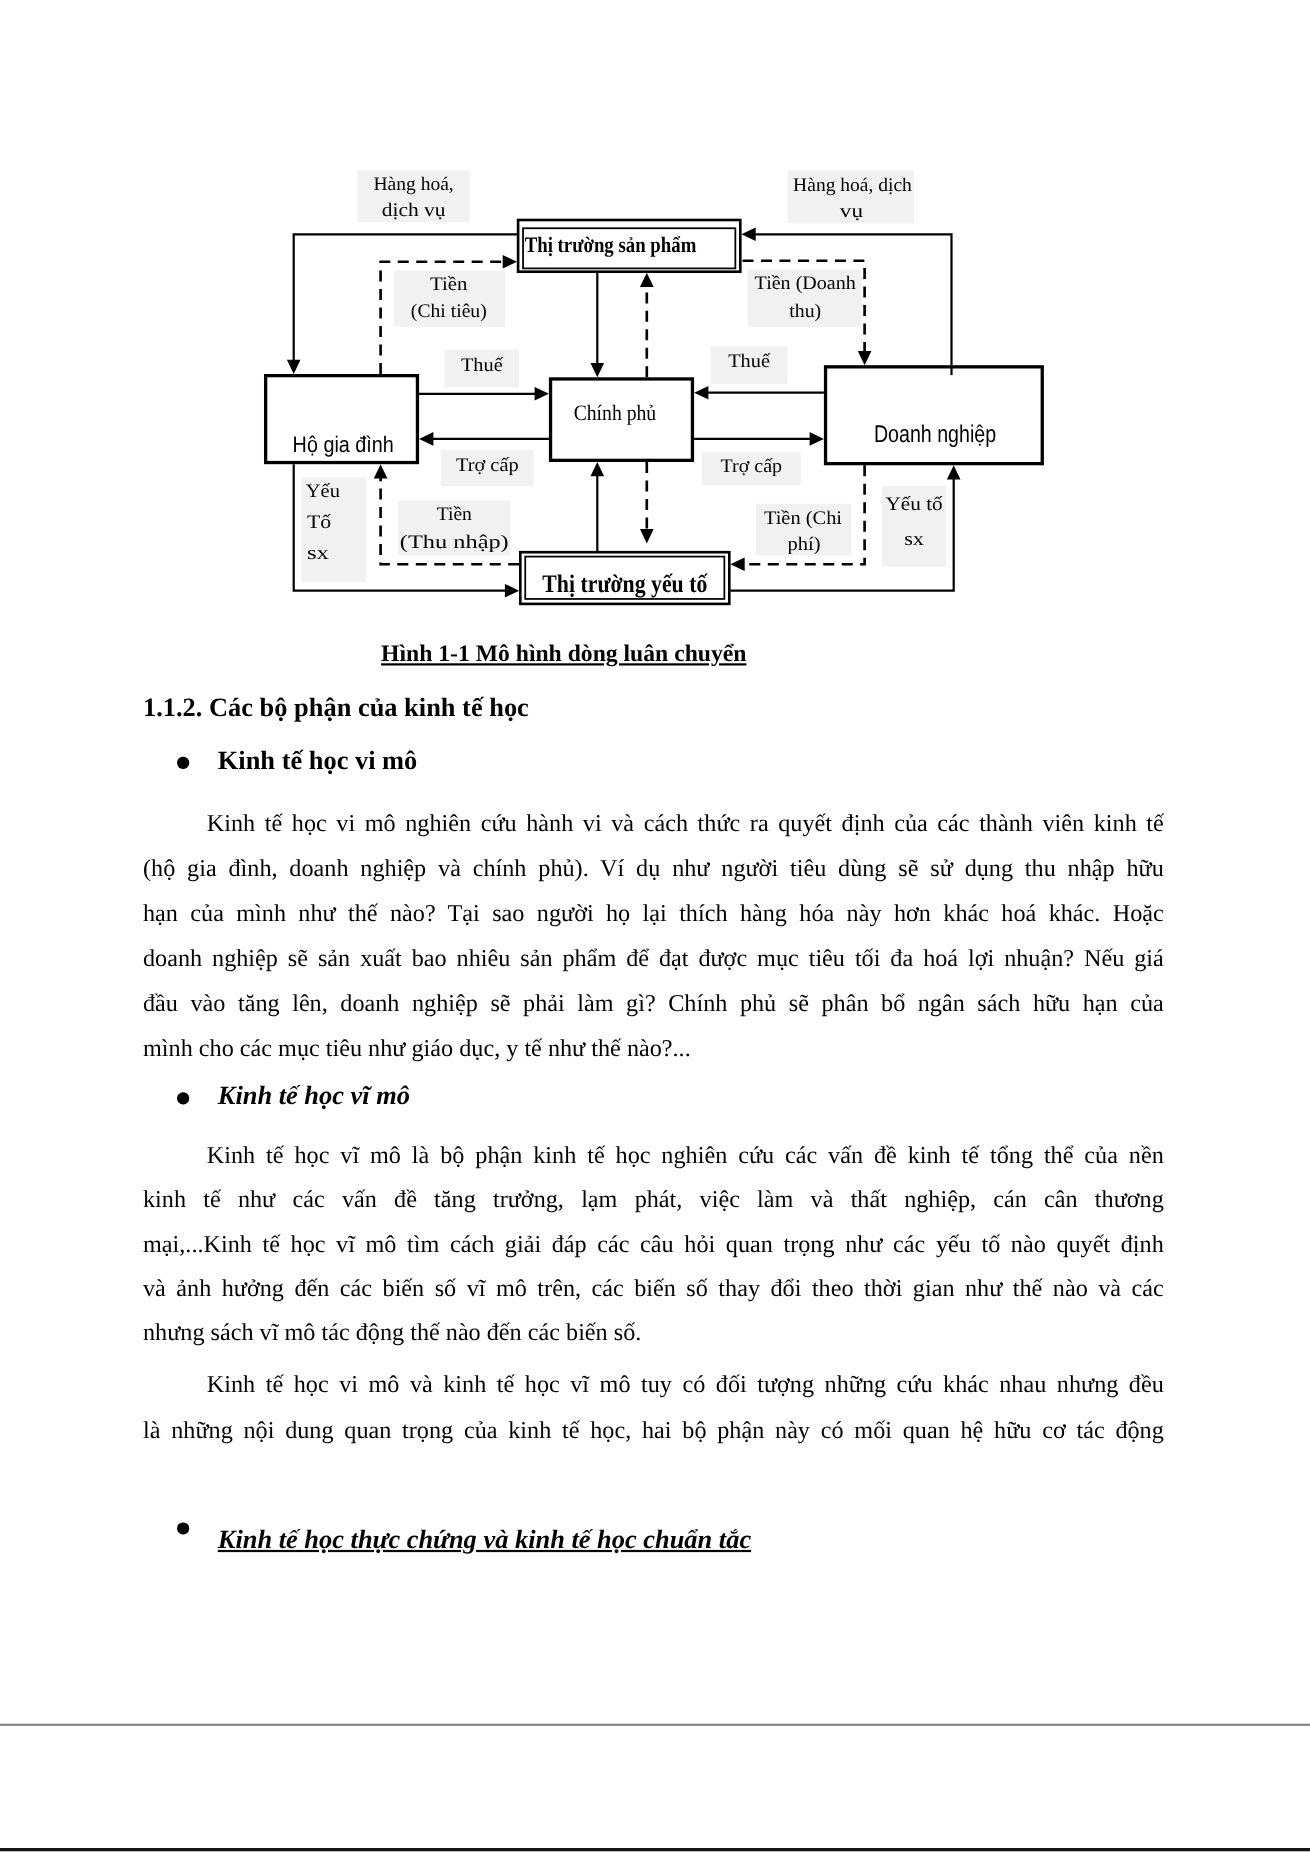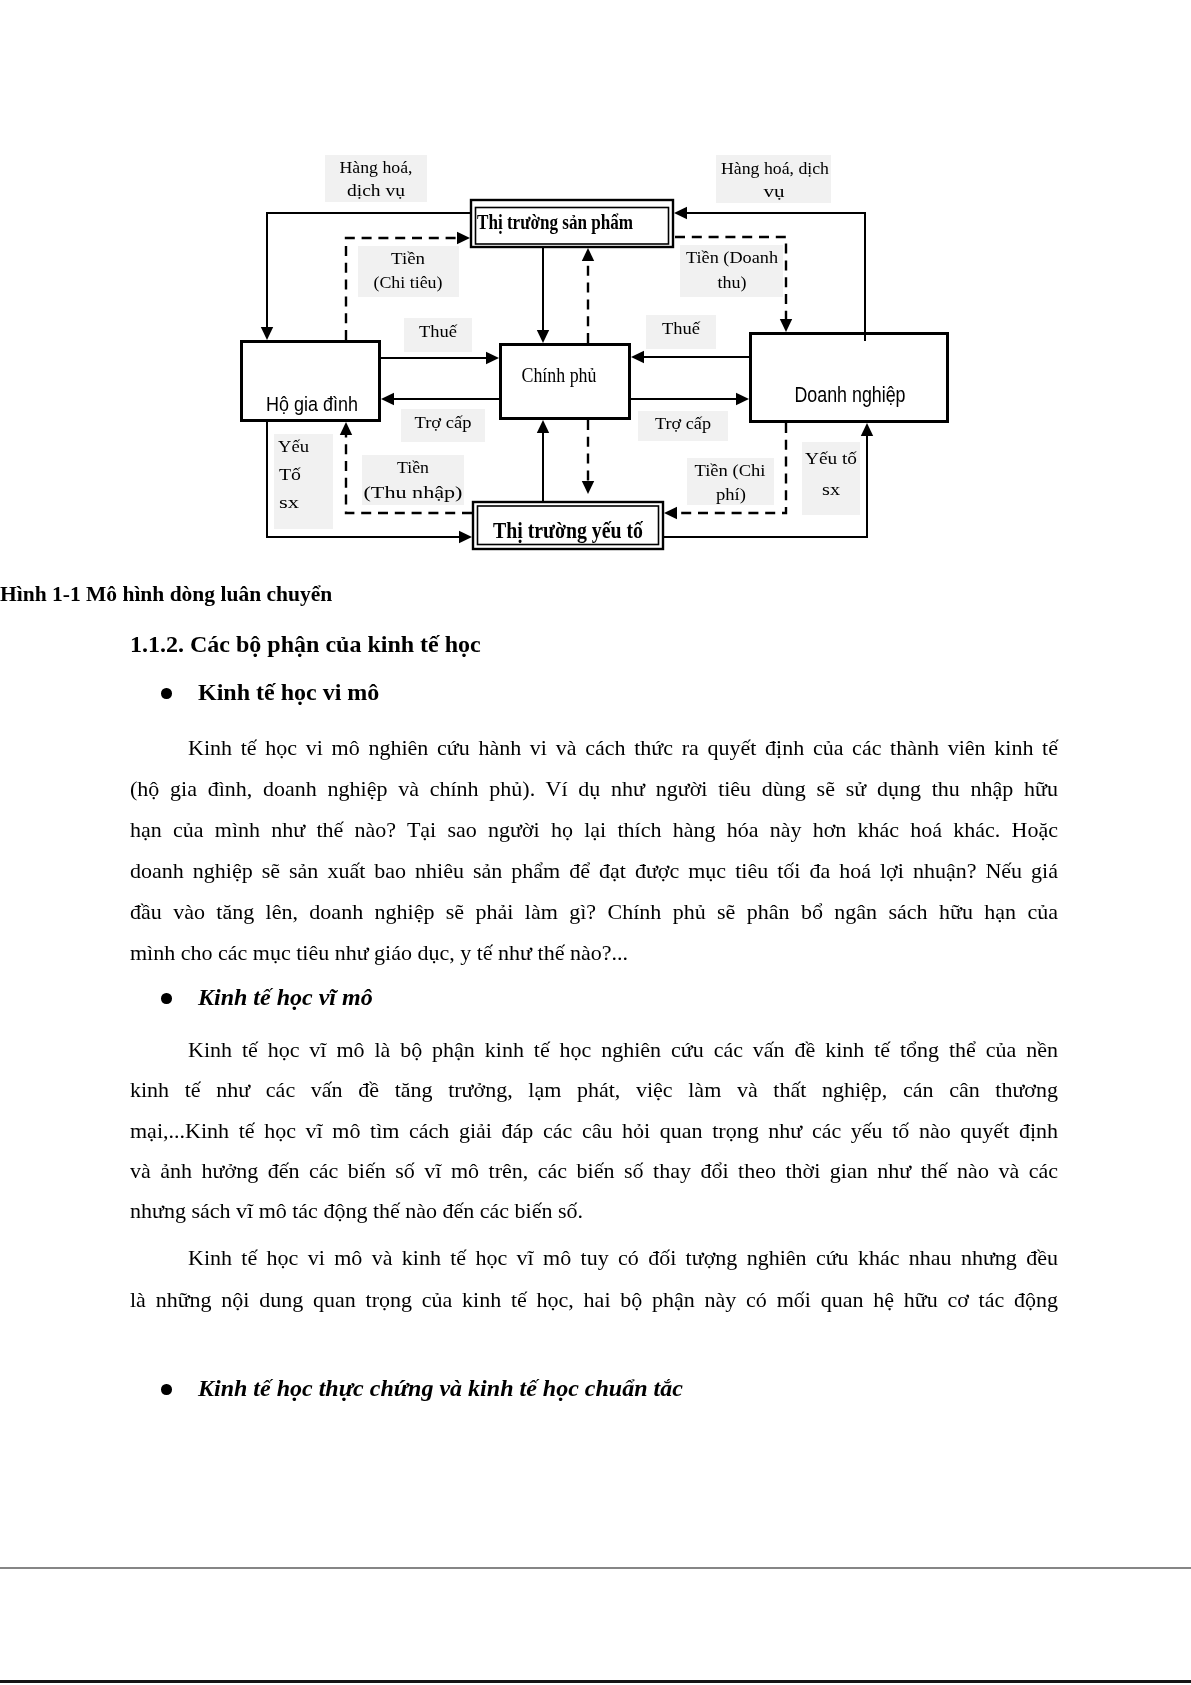--- a/index.html
+++ b/index.html
@@ -185,21 +185,21 @@
 <text x="559" y="382" font-size="20" text-anchor="middle" textLength="75" lengthAdjust="spacingAndGlyphs">Chính phủ</text>
     </g>
 
 <g>
       <rect x="750.5" y="333.5" width="197" height="88" fill="#fff" stroke="#000" stroke-width="3"></rect>
 <text x="850" y="402" font-size="22" text-anchor="middle" font-family="Liberation Sans,sans-serif" textLength="111" lengthAdjust="spacingAndGlyphs">Doanh nghiệp</text>
 <line x1="865" y1="333" x2="865" y2="341" stroke="#000" stroke-width="2"></line>
     </g>
 </svg>
 
-<div class="abs" style="left:0;top:581px;width:1025px;text-align:left;font-size:21.5px;font-weight:bold;line-height:26px;">Hình 1-1 Mô hình dòng luân chuyển</div>
+<div class="abs" style="left:0;top:581px;width:1025px;text-align:center;font-size:21.5px;font-weight:bold;line-height:26px;text-decoration:underline;">Hình 1-1 Mô hình dòng luân chuyển</div>
 
 <div class="abs" style="left:130px;top:630px;font-size:24px;font-weight:bold;line-height:29px;">1.1.2. Các bộ phận của kinh tế học</div>
 
 <div class="abs" style="left:154px;top:678px;font-size:24px;line-height:29px;">
     <span style="position:absolute;left:7px;top:10px;width:10.5px;height:10.5px;border-radius:50%;background:#000;"></span>
     <span style="position:absolute;left:44px;top:0;font-weight:bold;white-space:nowrap;">Kinh tế học vi mô</span>
   </div>
 
 <div class="abs body-txt" style="top:727px;">
 <div class="jline" style="padding-left:58px;">Kinh tế học vi mô nghiên cứu hành vi và cách thức ra quyết định của các thành viên kinh tế</div>
@@ -217,24 +217,24 @@
 
 <div class="abs body-txt" style="top:1030px;line-height:40.35px;">
 <div class="jline" style="padding-left:58px;">Kinh tế học vĩ mô là bộ phận kinh tế học nghiên cứu các vấn đề kinh tế tổng thể của nền</div>
 <div class="jline">kinh tế như các vấn đề tăng trưởng, lạm phát, việc làm và thất nghiệp, cán cân thương</div>
 <div class="jline">mại,...Kinh tế học vĩ mô tìm cách giải đáp các câu hỏi quan trọng như các yếu tố nào quyết định</div>
 <div class="jline">và ảnh hưởng đến các biến số vĩ mô trên, các biến số thay đổi theo thời gian như thế nào và các</div>
 <div>nhưng sách vĩ mô tác động thế nào đến các biến số.</div>
 </div>
 
 <div class="abs body-txt" style="top:1237px;line-height:41.5px;">
-<div class="jline" style="padding-left:58px;">Kinh tế học vi mô và kinh tế học vĩ mô tuy có đối tượng nghiên cứu khác nhau nhưng đều</div>
+<div class="jline" style="padding-left:58px;">Kinh tế học vi mô và kinh tế học vĩ mô tuy có đối tượng những cứu khác nhau nhưng đều</div>
 <div class="jline">là những nội dung quan trọng của kinh tế học, hai bộ phận này có mối quan hệ hữu cơ tác động</div>
 </div>
 
 <div class="abs" style="left:154px;top:1374px;font-size:24px;line-height:29px;">
     <span style="position:absolute;left:7px;top:10px;width:10.5px;height:10.5px;border-radius:50%;background:#000;"></span>
-    <span style="position:absolute;left:44px;top:0;font-weight:bold;font-style:italic;white-space:nowrap;">Kinh tế học thực chứng và kinh tế học chuẩn tắc</span>
+    <span style="position:absolute;left:44px;top:12px;font-weight:bold;font-style:italic;white-space:nowrap;text-decoration:underline;">Kinh tế học thực chứng và kinh tế học chuẩn tắc</span>
   </div>
 
 <div class="abs" style="left:0;top:1567px;width:1191px;height:1.7px;background:#868686;"></div>
 
 <div class="abs" style="left:0;top:1680px;width:1191px;height:2.7px;background:#151515;"></div>
 
 </body></html>

